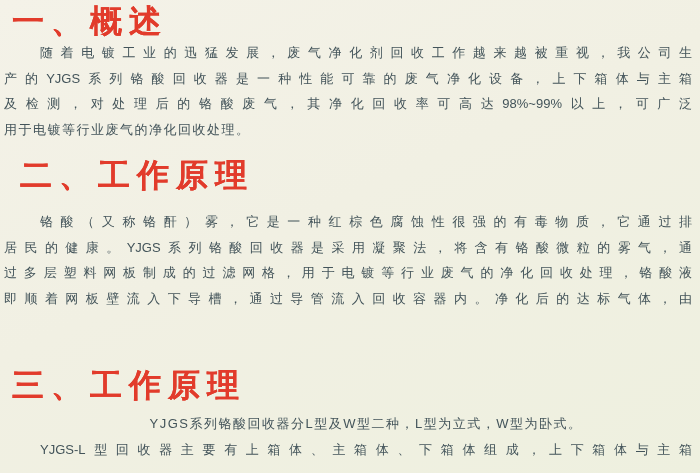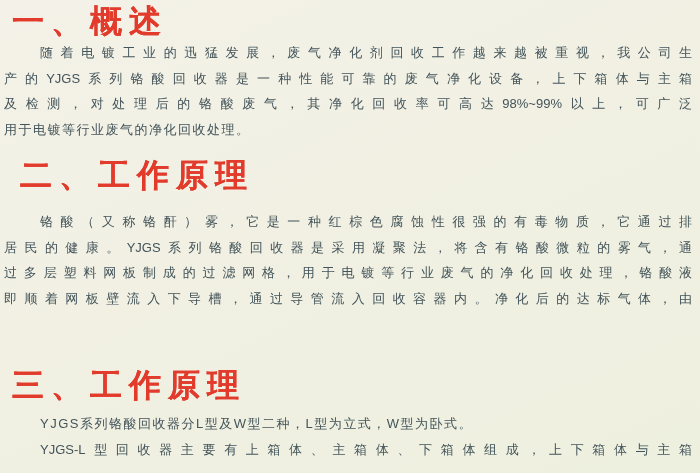--- a/index.html
+++ b/index.html
@@ -38,21 +38,21 @@
     display: block;
     letter-spacing: 1.5px;
     white-space: nowrap;
   }
   .line.fill {
     white-space: normal;
     letter-spacing: normal;
     text-align: justify;
     text-align-last: justify;
   }
-  .line.indent { text-indent: 36px; }
+  .line.indent { text-indent: 36px; text-align: center; }
   #h1 { top: 7px; }
   #p1 { top: 40px; }
   #h2 { top: 161px; margin-left: 8px; }
   #p2 { top: 200px; margin-top: 9px; }
   #h3 { top: 371px; }
   #p3a { top: 411px; }
   #p3b { top: 437px; }
 </style>
 </head>
 <body>

